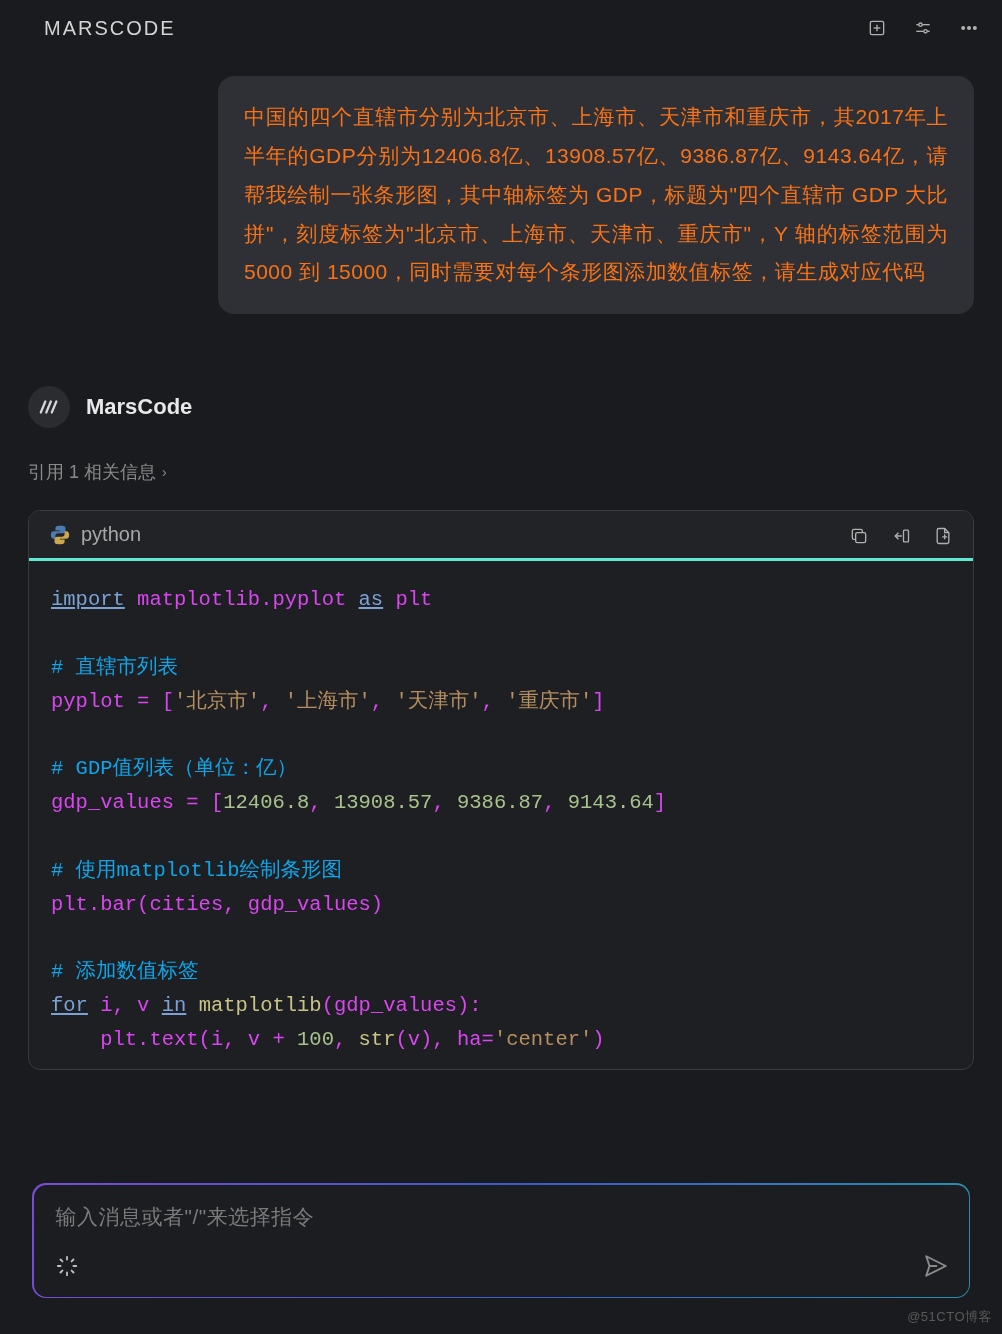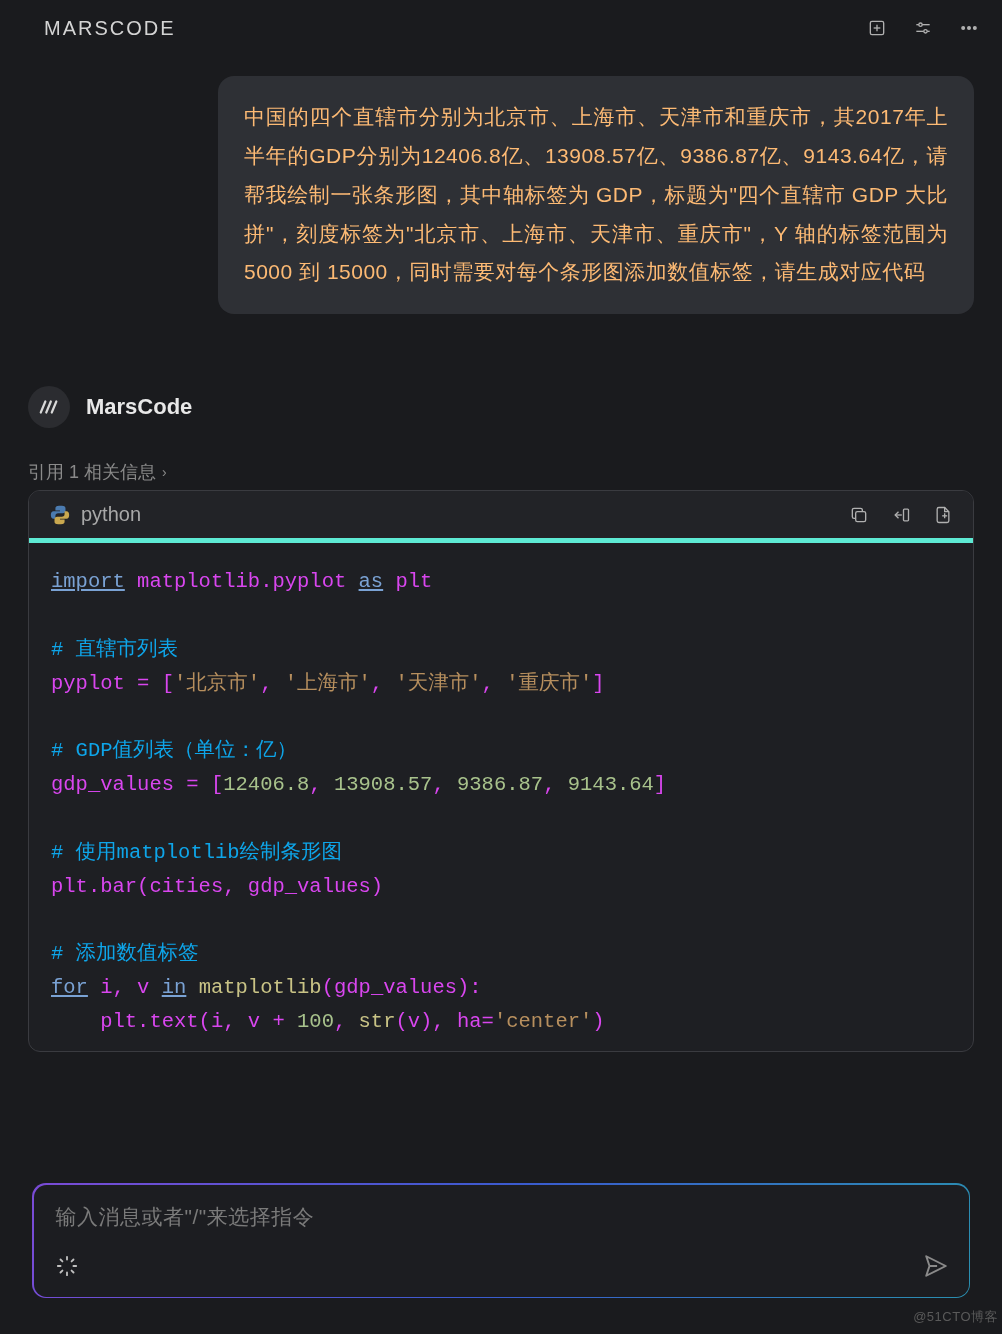--- a/index.html
+++ b/index.html
@@ -43,21 +43,21 @@
     padding: 20px 28px 0 28px;
   }
   .user-bubble {
     margin-left: 190px;
     margin-right: 0;
     background: #2e3035;
     border-radius: 16px;
     padding: 22px 26px;
     font-size: 21px;
     line-height: 1.85;
-    color: #fdba74;
+    color: #f97316;
     letter-spacing: 0.5px;
     text-align: justify;
   }
   .assistant-block {
     margin-top: 72px;
   }
   .assistant-header {
     display: flex;
     align-items: center;
     gap: 16px;
@@ -75,45 +75,45 @@
   }
   .assistant-avatar svg { width: 22px; height: 22px; }
   .assistant-name {
     font-size: 22px;
     font-weight: 600;
     color: #e8e8e8;
   }
   .reference-link {
     font-size: 18px;
     color: #8a8a8a;
-    margin: 14px 0 6px 0;
+    margin: 14px 0 26px 0;
     cursor: pointer;
     display: inline-flex;
     align-items: center;
     gap: 6px;
   }
   .reference-link .chev { font-size: 14px; color: #8a8a8a; }
   .assistant-intro {
     font-size: 21px;
     color: #d8d8d8;
     margin-bottom: 26px;
     letter-spacing: 0.5px;
   }
   .code-block {
     border: 1px solid #3a3b40;
     border-radius: 12px;
     overflow: hidden;
     background: #1e1f23;
   }
   .code-header {
     display: flex;
-    align-items: center;
+    align-items: flex-end;
     justify-content: space-between;
     padding: 12px 20px;
-    border-bottom: 5px solid #5eead4;
+    border-bottom: 3px solid #5eead4;
     background: #222327;
   }
   .code-lang {
     display: flex;
     align-items: center;
     gap: 10px;
     font-size: 20px;
     color: #a8a8a8;
   }
   .py-icon {
@@ -174,21 +174,21 @@
     color: #c0c0c0;
   }
   .send-btn {
     width: 26px; height: 26px;
     color: #8a8a8a;
     cursor: pointer;
   }
   .send-btn svg, .spinner svg { width: 100%; height: 100%; }
   .watermark {
     position: absolute;
-    right: 4px;
+    right: 10px;
     bottom: 8px;
     font-size: 13px;
     color: #5a5a5a;
     letter-spacing: 0.5px;
   }
 </style>
 </head>
 <body>
 
 <div class="header">

